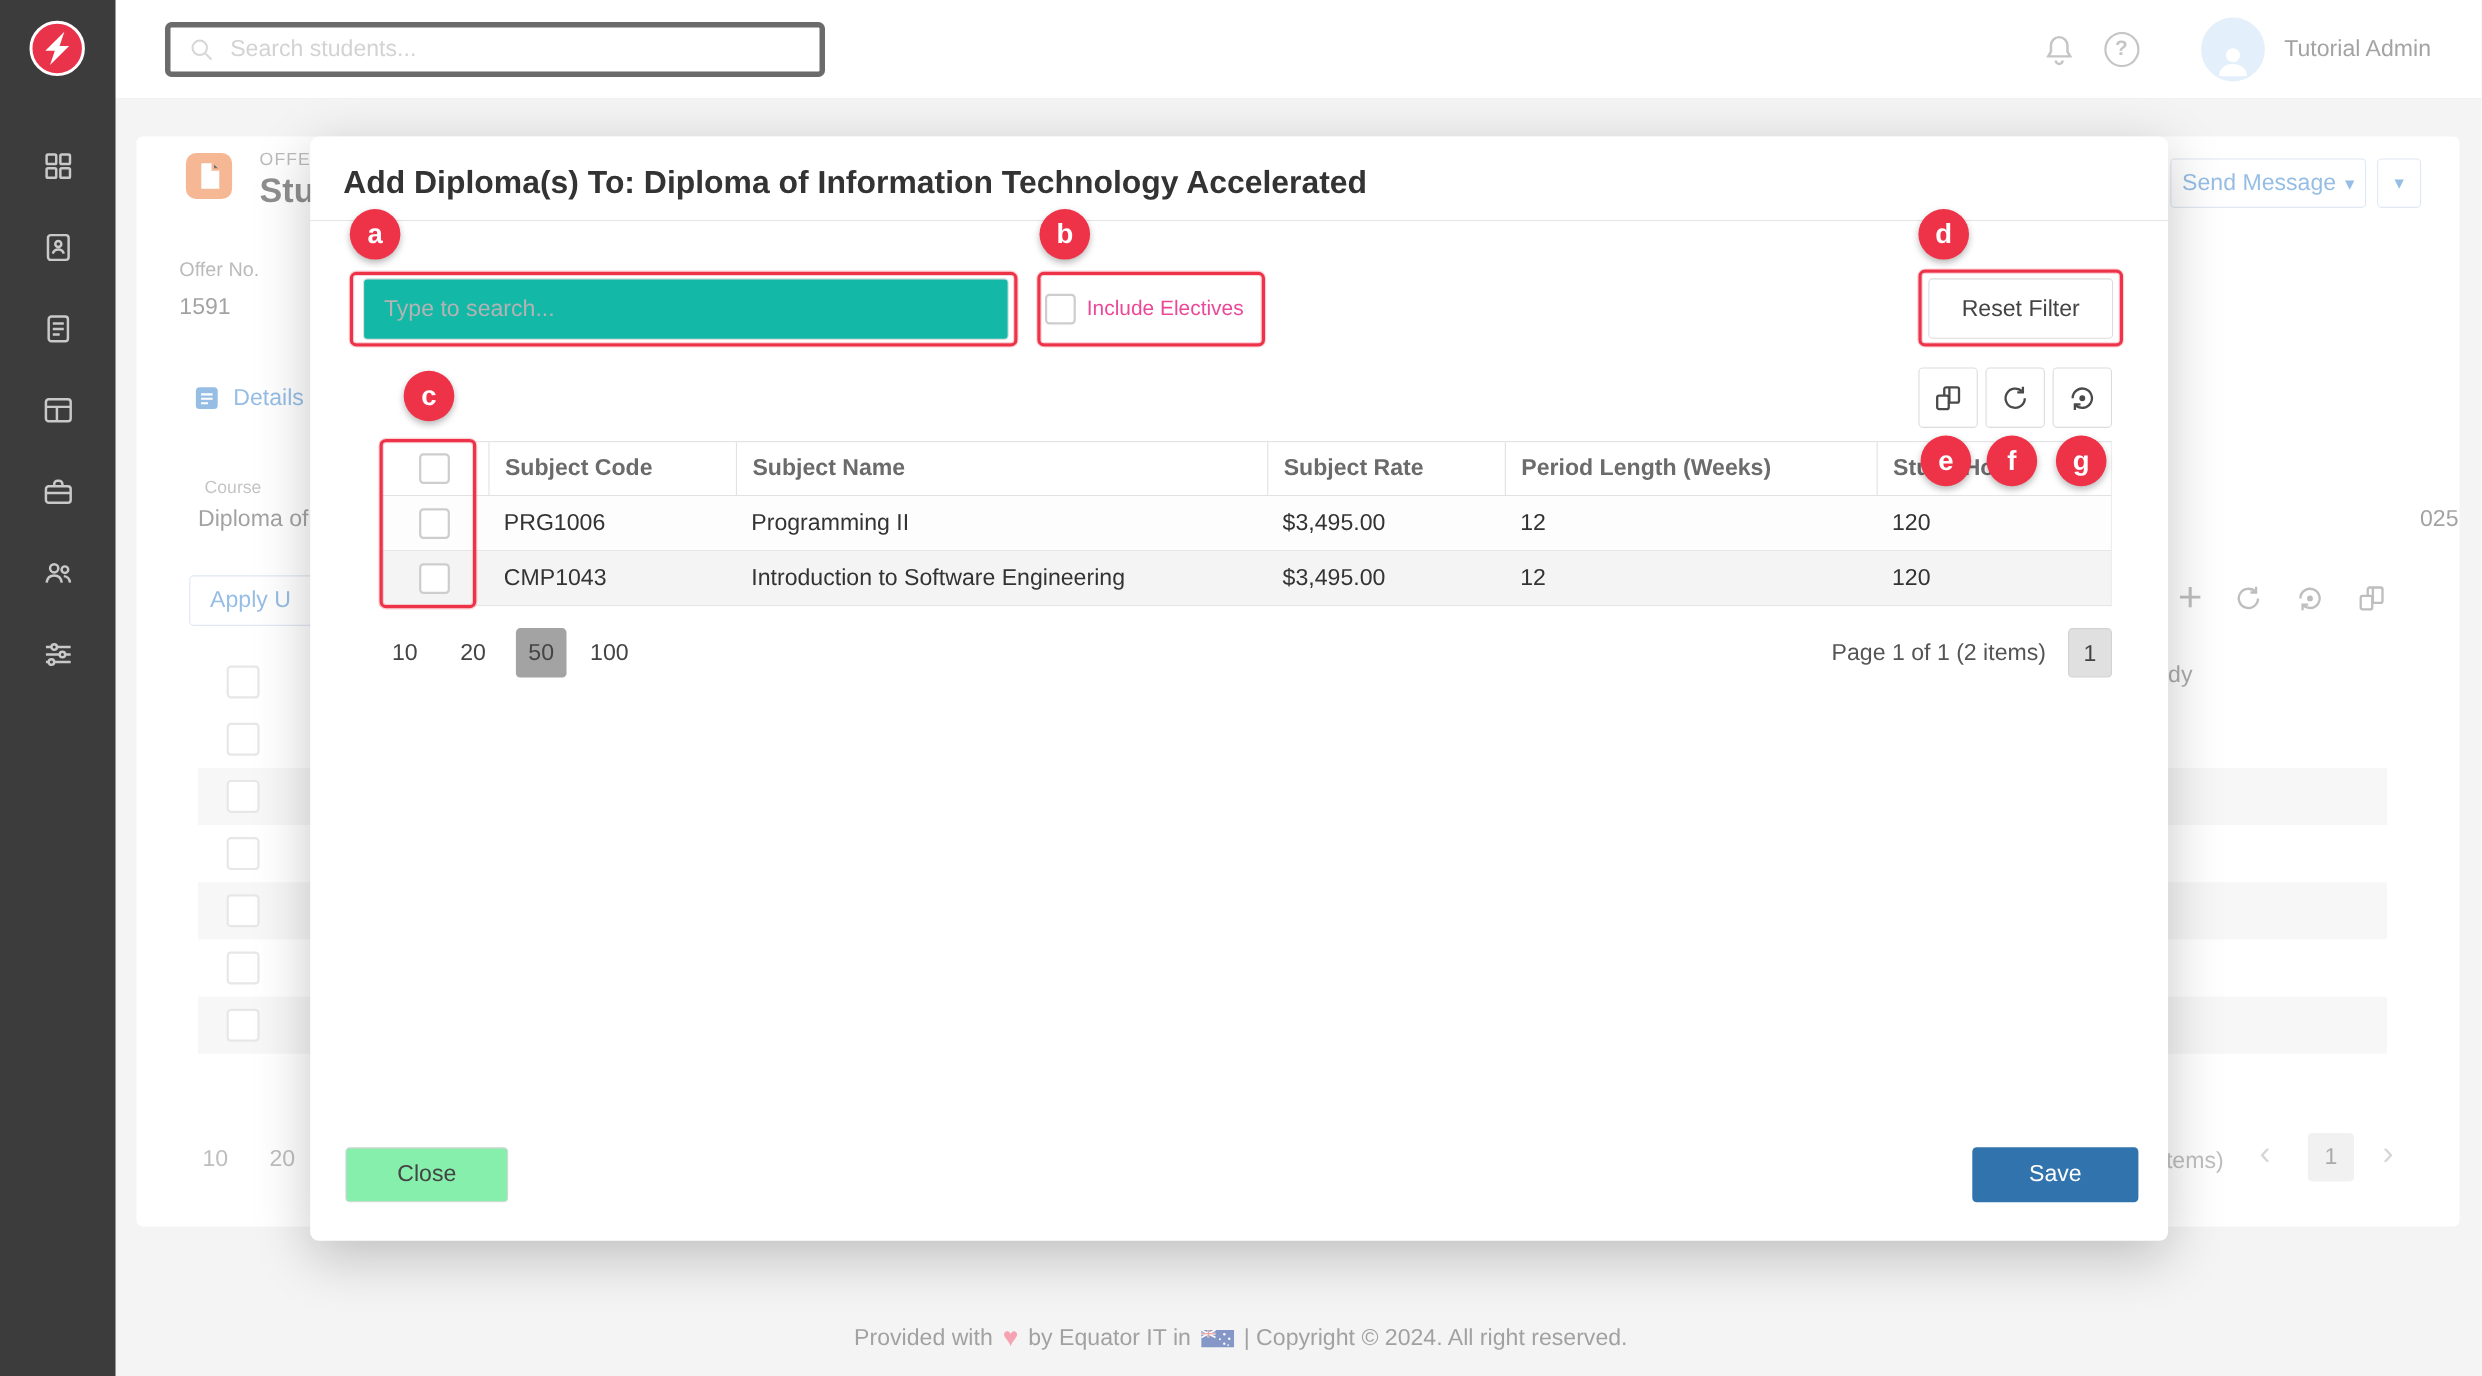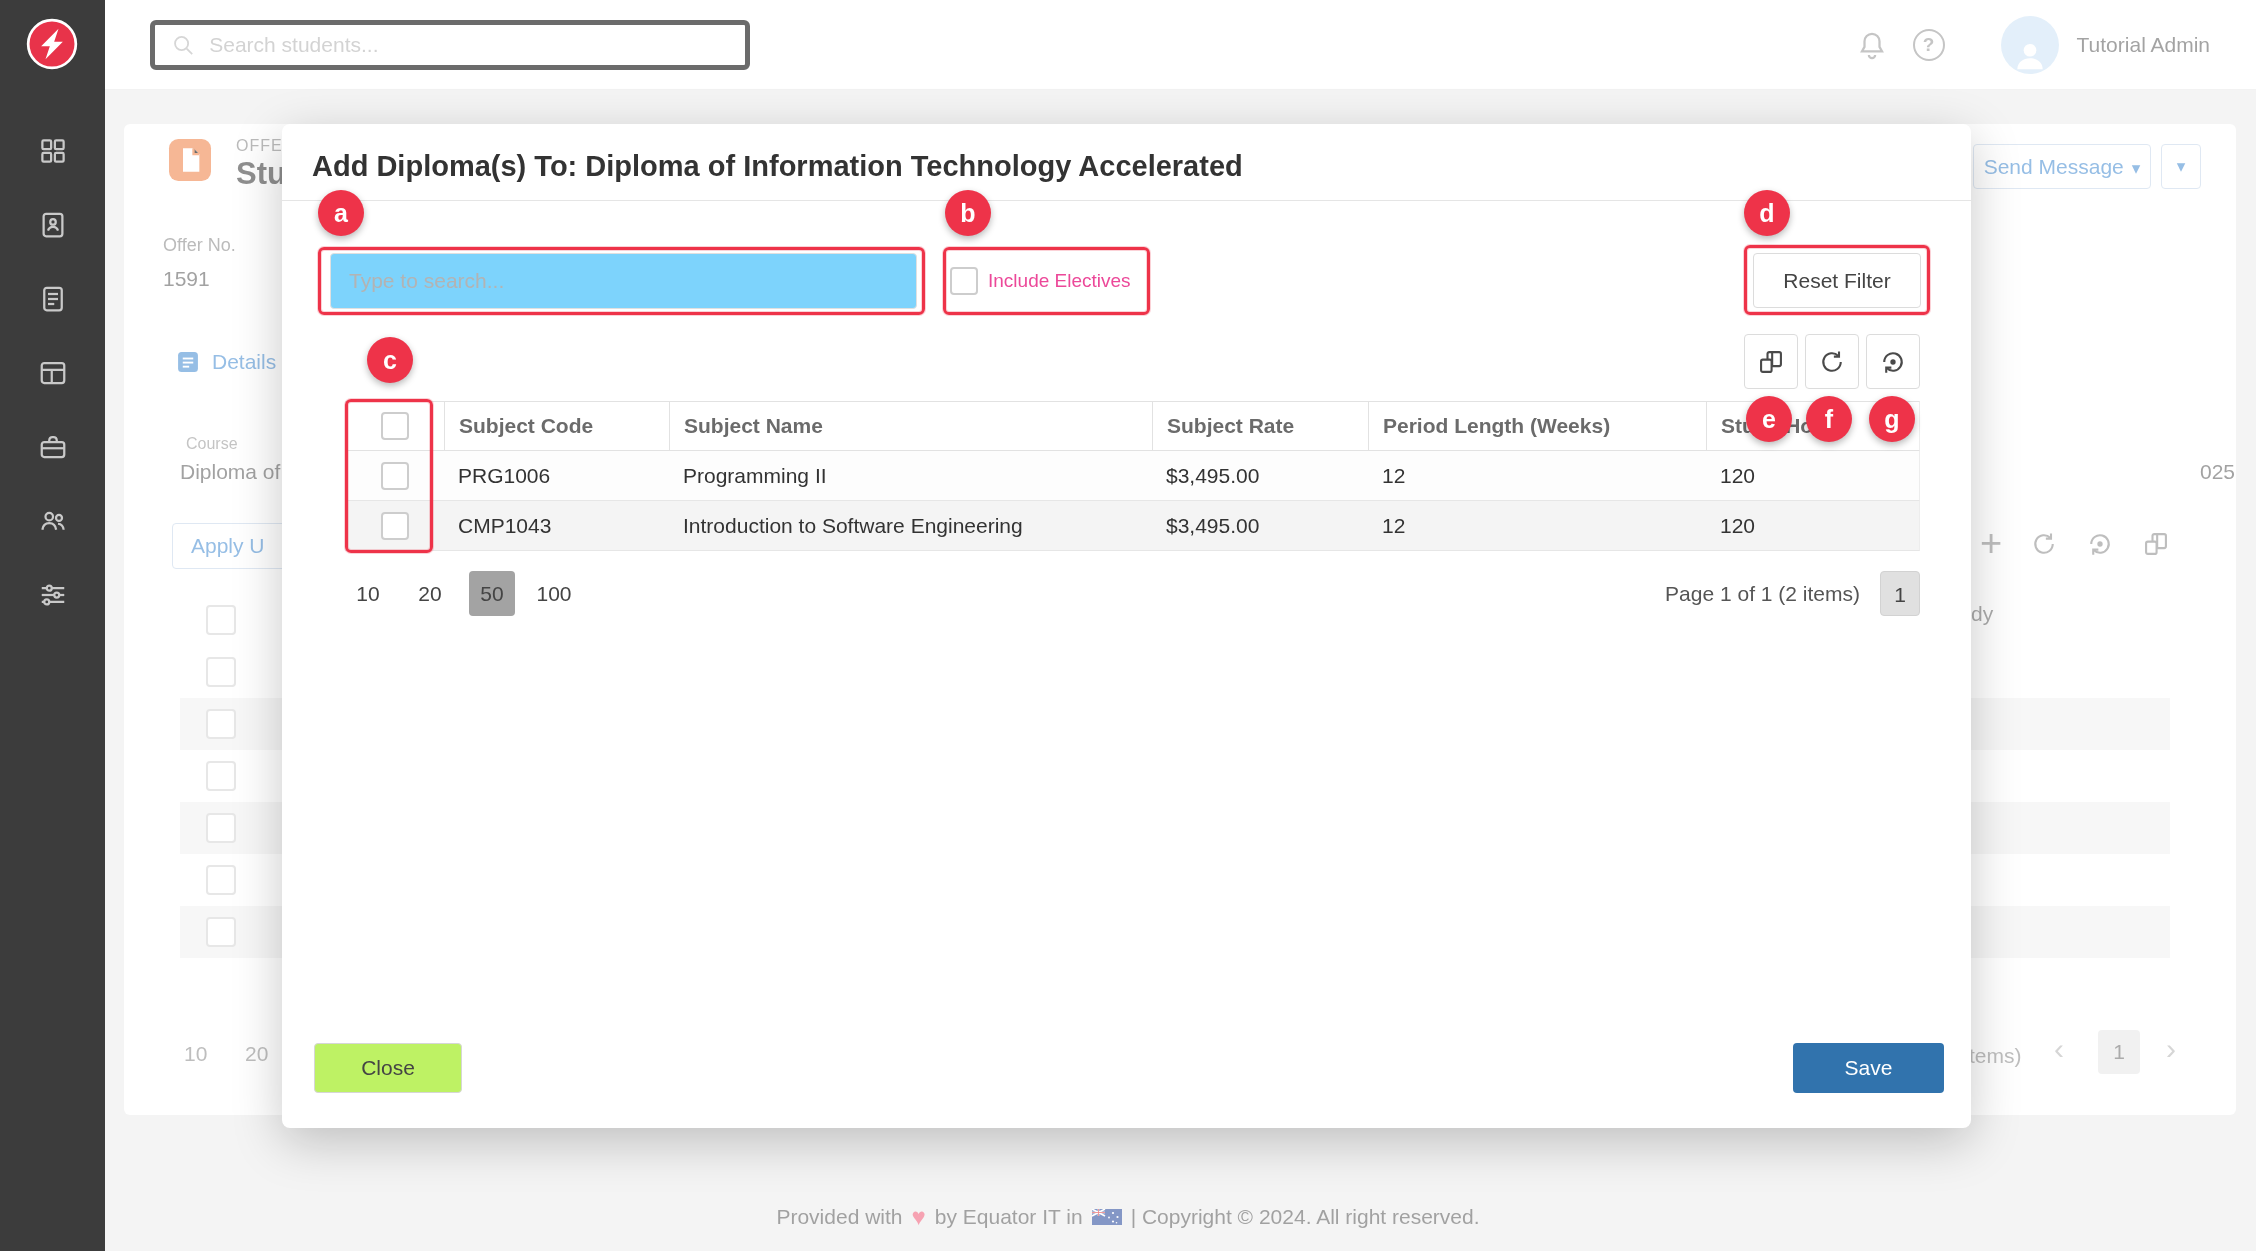--- a/index.html
+++ b/index.html
@@ -57,21 +57,21 @@
   .footer { position:absolute; left:0; right:0; top:1203px; display:flex; justify-content:center; align-items:center; gap:9px; font-size:21px; color:#5d5d5d; }
   .heart { color:var(--heart-pink,#f0607a); font-size:24px; }
 
   
   .overlay { position:absolute; left:105px; top:0; right:0; bottom:0; background:rgba(255,255,255,0.42); z-index:20; }
 
   
   .modal { position:absolute; left:282px; top:124px; width:1689px; height:1004px; background:#fff; border-radius:8px; box-shadow:0 14px 50px rgba(0,0,0,0.22); z-index:40; }
   .m-title { position:absolute; left:30px; top:26px; font-size:29px; font-weight:600; color:#333; }
   .m-divider { position:absolute; left:0; right:0; top:76px; height:1px; background:#e5e5e5; }
-  .m-search { position:absolute; left:48px; top:129px; width:587px; height:56px; border:1px solid #e0e0e0; border-radius:4px; background:#7dd3fc; }
+  .m-search { position:absolute; left:48px; top:129px; width:587px; height:56px; border:1px solid #e0e0e0; border-radius:4px; background:#14b8a6; }
   .m-search input { width:100%; height:100%; border:none; outline:none; background:transparent; font:inherit; font-size:21px; color:#444; padding:0 18px; }
   .cb { display:inline-block; width:28px; height:28px; border:2px solid #cdcdcd; border-radius:4px; background:#fff; flex:none; }
   .cb-dim { width:30px; height:30px; border-color:#d6d6d6; }
   .m-electives { position:absolute; left:668px; top:143px; display:flex; align-items:center; gap:10px; }
   .m-electives-label { font-size:19px; color:#ec4899; }
   .m-reset { position:absolute; left:1471px; top:129px; width:168px; height:55px; background:#fff; border:1px solid #dcdcdc; border-radius:4px; font:inherit; font-size:21px; color:#444; }
   .m-tools { position:absolute; top:210px; left:1462px; display:flex; gap:7px; }
   .tool-btn { width:54px; height:55px; background:#fff; border:1px solid #dcdcdc; border-radius:4px; color:#4a4a4a; display:flex; align-items:center; justify-content:center; }
 
   .m-table { position:absolute; left:63px; top:277px; width:1575px; font-size:21px; }
@@ -84,21 +84,21 @@
   .t-row.r1 { background:#fdfdfd; }
   .t-row.r2 { background:#f4f4f4; }
 
   .m-pgsizes { position:absolute; left:63px; top:447px; display:flex; gap:16px; }
   .pg { min-width:46px; height:45px; line-height:45px; text-align:center; font-size:21px; color:#444; border-radius:4px; }
   .pg-sel { background:#a3a3a3; }
   .m-pageinfo { position:absolute; right:51px; top:447px; height:45px; display:flex; align-items:center; gap:20px; }
   .m-pageinfo .info { font-size:21px; color:#555;margin-left:28px; }
   .pg-cur { min-width:40px; background:#e0e0e0; border:1px solid #d2d2d2; }
 
-  .m-close { position:absolute; left:32px; top:919px; width:148px; height:50px; background:#bef264; border:1px solid #d6d6d6; border-radius:4px; font:inherit; font-size:21px; color:#444; }
+  .m-close { position:absolute; left:32px; top:919px; width:148px; height:50px; background:#86efac; border:1px solid #d6d6d6; border-radius:4px; font:inherit; font-size:21px; color:#444; }
   .m-save { position:absolute; left:1511px; top:919px; width:151px; height:50px; background:var(--save-blue,#3173ad); border:none; border-radius:4px; font:inherit; font-size:21px; color:#fff; }
 
   
   .ann-rect { position:absolute; border:3px solid var(--annotation-red,#ee3349); border-radius:6px; box-shadow:0 0 0 1px rgba(238,51,73,.22), inset 0 0 0 1px rgba(238,51,73,.22); z-index:6; pointer-events:none; }
   .ann-badge { position:absolute; width:46px; height:46px; border-radius:50%; background:var(--annotation-red,#ee3349); color:#fff; font-size:25px; font-weight:bold; display:flex; align-items:center; justify-content:center; z-index:7; box-shadow:0 3px 7px rgba(0,0,0,.28); pointer-events:none; }
 </style>
 </head>
 <body>
 
 <svg style="position:absolute;width:0;height:0" aria-hidden="true">

